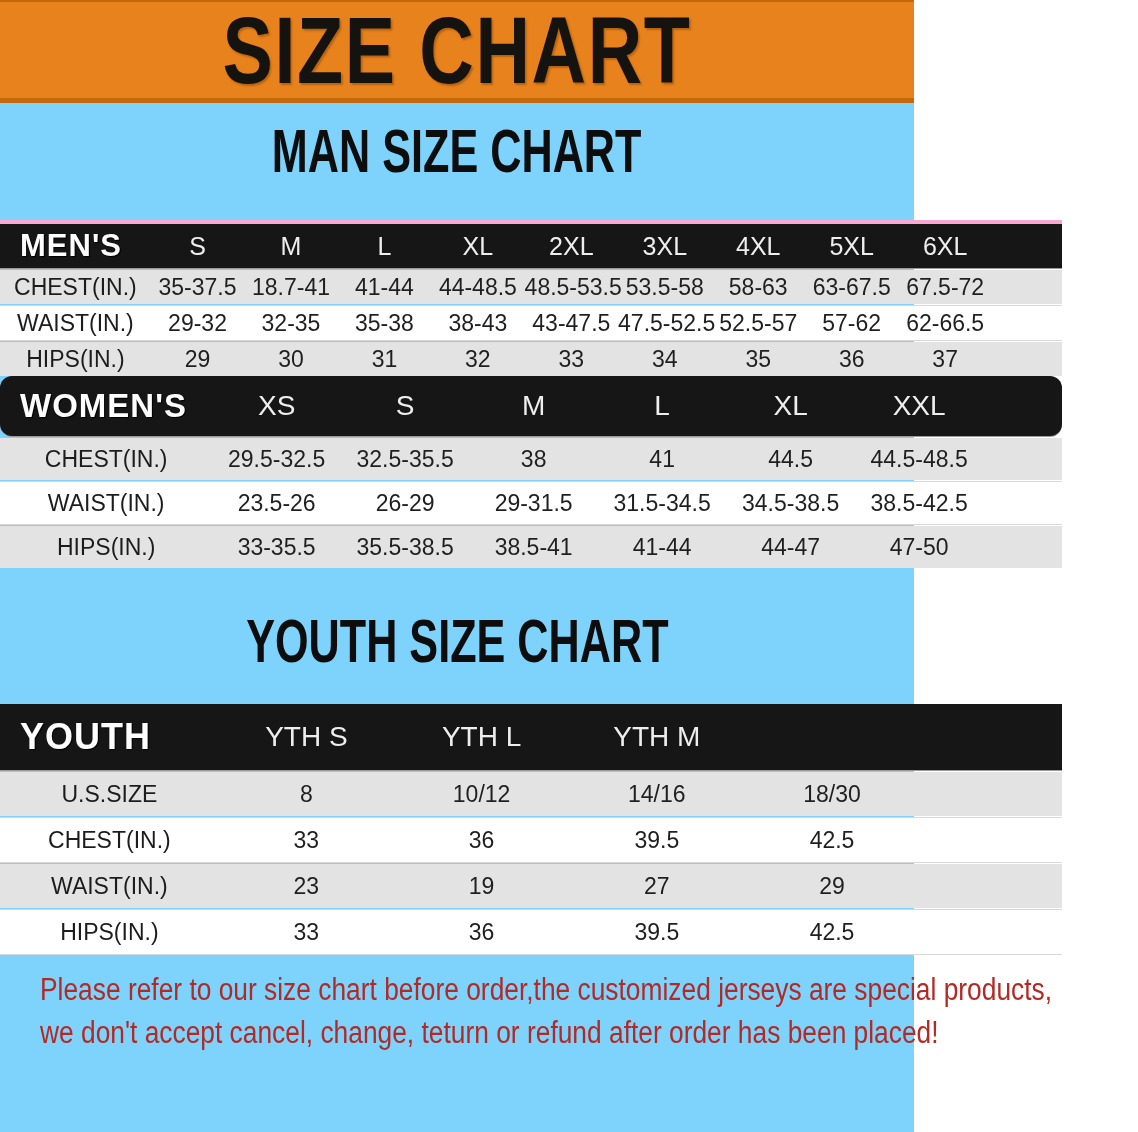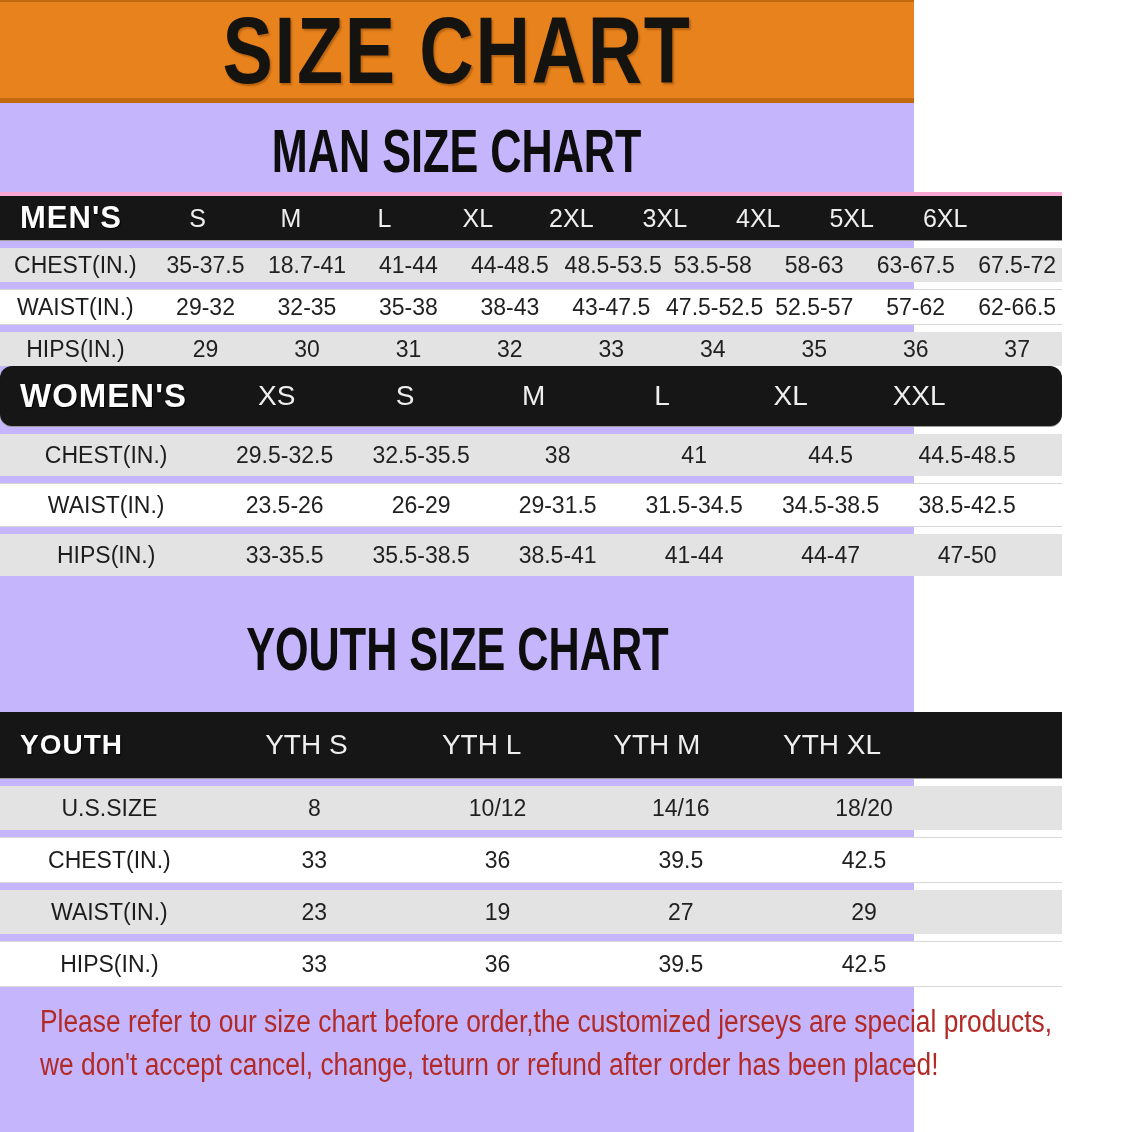--- a/index.html
+++ b/index.html
@@ -3,21 +3,21 @@
 <meta charset="utf-8">
 <style>
   * { margin:0; padding:0; box-sizing:border-box; }
   html,body { background:#ffffff; }
   body {
     width:1138px; height:1132px;
     font-family:"Liberation Sans", sans-serif;
     overflow:hidden;
     color:#1e1e1e;
   }
-  .page { width:914px; height:1132px; background:#c4b5fd; }
+  .page { width:914px; height:1132px; background:#7dd3fc; }
 
   
   .banner {
     height:103px;
     background:var(--banner-bg, #e8821c);
     border-top:2px solid var(--banner-border, #c2690d);
     border-bottom:5px solid var(--banner-border, #c2690d);
     display:flex; align-items:center; justify-content:center;
   }
   .banner-title {
@@ -29,21 +29,21 @@
   }
 
   
   .section-heading { text-align:center; line-height:48px; }
   .condensed {
     display:inline-block;
     font-size:60px; font-weight:bold; color:#0d0d0d;
     transform:scale(0.72, 1.02);
     letter-spacing:0px; white-space:nowrap;
   }
-  .section-0 .section-heading { margin:25px 0 4px; }
+  .section-0 .section-heading { margin:25px 0 32px; }
   .section-1 .section-heading { margin:39px 0 22px; }
   .section-2 .section-heading { margin:50px 0 26px; }
 
   
   .size-table { width:1062px; margin:0 auto; }
   .table-header {
     background:var(--header-bg, #161616);
     color:#fff;
     display:grid; align-items:center;
     box-shadow:0 1px 0 #9a9a9a;
@@ -51,32 +51,31 @@
   .section-0 .table-header { height:48px; border-top:4px solid #f9a8d4; }
   .section-1 .table-header { height:60px;border-radius:12px; }
   .section-2 .table-header { height:66px; }
   .header-label {
     font-weight:bold; color:#fdfdfd; padding-left:20px;
     letter-spacing:1px; white-space:nowrap;
     text-shadow:1px 1px 1px #000;
   }
   .section-0 .header-label { font-size:31px; }
   .section-1 .header-label { font-size:33px; }
-  .section-2 .header-label { font-size:28px; }
+  .section-2 .header-label { font-size:36px; }
   .header-size {
     text-align:center; color:#eeeeee; white-space:nowrap;
   }
   .section-0 .header-size { font-size:25px; }
   .section-1 .header-size { font-size:28px; }
   .section-2 .header-size { font-size:28px; }
 
   .data-row {
     display:grid; align-items:center;
-    margin-top:8px;
-    gap:8px;
+    margin-top:2px;
   }
   .section-0 .data-row { height:34px; }
   .section-1 .data-row { height:42px; }
   .section-2 .data-row { height:44px; }
   .data-row.shade { background:var(--row-shade, #e3e3e3); }
   .data-row.plain { background:#ffffff; box-shadow:0 -1px 0 #d8d8d8, 0 1px 0 #d8d8d8; }
   .row-label {
     text-align:center; font-size:23px; color:#1c1c1c; white-space:nowrap;
   }
   .cell { text-align:center; font-size:23px; color:#1f1f1f; white-space:nowrap; }
@@ -202,29 +201,28 @@
         </div>
       </section>
       <section class="chart-section section-2">
         <h2 class="section-heading"><span class="condensed">YOUTH SIZE CHART</span></h2>
         <div class="size-table">
           <div class="table-header" style="grid-template-columns: 20.6% repeat(4, 16.5%) 1fr;">
             <div class="header-label">YOUTH</div>
             <div class="header-size">YTH S</div>
             <div class="header-size">YTH L</div>
             <div class="header-size">YTH M</div>
-            <div class="header-size">YTH XL</div>
             <div></div>
           </div>
           <div class="data-row shade" style="grid-template-columns: 20.6% repeat(4, 16.5%) 1fr;">
             <div class="row-label">U.S.SIZE</div>
             <div class="cell">8</div>
             <div class="cell">10/12</div>
             <div class="cell">14/16</div>
-            <div class="cell">18/20</div>
+            <div class="cell">18/30</div>
             <div></div>
           </div>
           <div class="data-row plain" style="grid-template-columns: 20.6% repeat(4, 16.5%) 1fr;">
             <div class="row-label">CHEST(IN.)</div>
             <div class="cell">33</div>
             <div class="cell">36</div>
             <div class="cell">39.5</div>
             <div class="cell">42.5</div>
             <div></div>
           </div>

